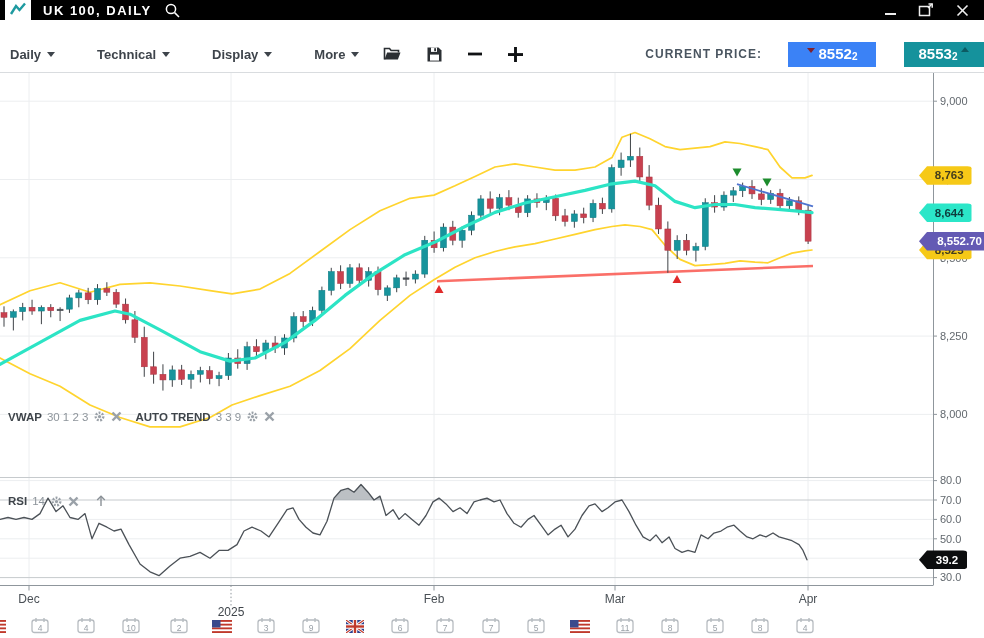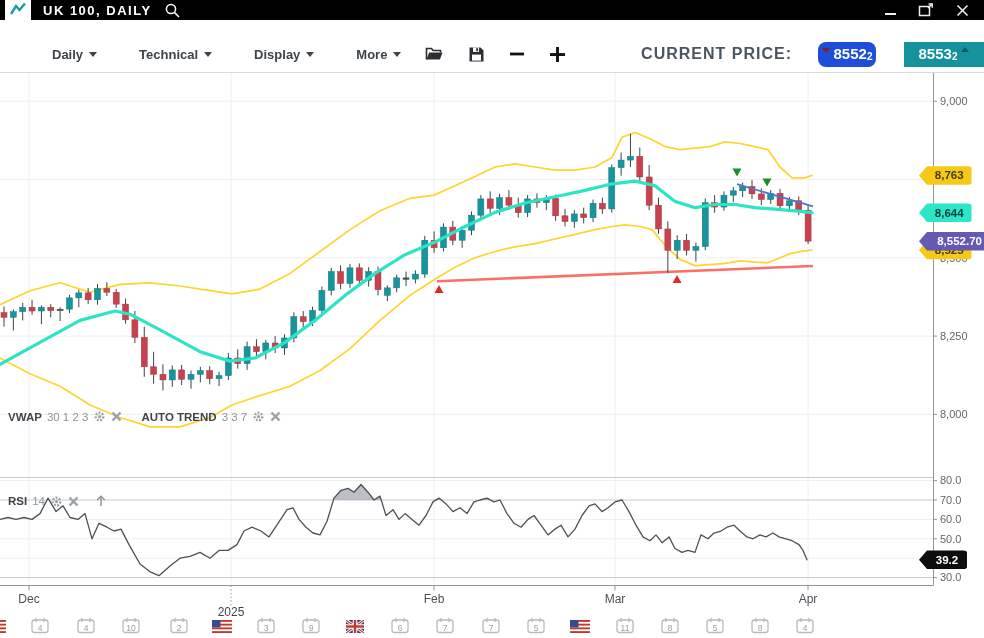--- a/index.html
+++ b/index.html
@@ -10,46 +10,46 @@
             display:flex;align-items:center;}
   .logo{width:26px;height:26px;background:#fff;border-radius:3px;margin:0 12px 0 5px;
         display:flex;align-items:center;justify-content:center;}
   .tb-title{color:#fff;font-size:13px;font-weight:bold;letter-spacing:1.5px;}
   .tb-search{margin-left:12px;display:flex;align-items:center;}
   .tb-spacer{flex:1;}
   .win-btns{display:flex;align-items:center;gap:20px;margin-right:14px;}
   .win-btn{display:flex;align-items:center;justify-content:center;width:16px;height:16px;cursor:pointer;}
   
   .toolbar{position:absolute;top:36px;left:0;width:984px;height:37px;background:#fff;
-           border-bottom:1px solid #d9dcdf;display:flex;align-items:center;box-sizing:border-box;padding-left:42px;}
+           border-bottom:1px solid #d9dcdf;display:flex;align-items:center;box-sizing:border-box;}
   .menu{display:flex;align-items:center;gap:6px;font-size:13px;font-weight:bold;color:#3e444b;
         margin-left:42px;cursor:pointer;}
   .menu:first-child{margin-left:10px;}
   .caret{width:0;height:0;border-left:4.5px solid transparent;border-right:4.5px solid transparent;
          border-top:5px solid #3e444b;}
   .tool-icon{margin-left:24px;display:flex;align-items:center;cursor:pointer;}
   .price-area{margin-left:auto;display:flex;align-items:center;}
-  .cp-label{font-size:16px;font-weight:bold;letter-spacing:1px;color:#4a5560;}
+  .cp-label{font-size:12px;font-weight:bold;letter-spacing:1px;color:#4a5560;}
   .price-badge{height:25px;display:flex;align-items:flex-start;justify-content:center;
                padding:2px 8px 0 8px;box-sizing:border-box;cursor:pointer;}
-  .badge-sell{background:#1d4ed8;margin-left:26px;width:58px;border-radius:8px;}
+  .badge-sell{background:#3b82f6;margin-left:26px;width:88px;}
   .badge-buy{background:#15929c;margin-left:28px;width:80px;}
   .p-main{color:#fff;font-size:15px;font-weight:bold;line-height:20px;}
   .p-dec{color:#fff;font-size:10px;font-weight:bold;margin-top:7px;}
   .arr-down{width:0;height:0;border-left:4px solid transparent;border-right:4px solid transparent;
             border-top:5px solid #7d2130;margin:4px 4px 0 0;}
   .arr-up{width:0;height:0;border-left:4px solid transparent;border-right:4px solid transparent;
           border-bottom:5px solid #0c5b63;margin:3px 0 0 4px;}
   
   .ind-row{position:absolute;display:flex;align-items:flex-start;gap:5px;font-size:11.5px;z-index:5;}
   .ind-name{font-weight:bold;color:#3e444a;}
   .ind-params{color:#8d949b;}
   .ind-icon{display:flex;align-items:center;cursor:pointer;}
   .grp{display:flex;align-items:center;gap:5px;}
-  .grp+.grp{margin-left:14px;}
+  .grp+.grp{margin-left:8px;}
   #chart-svg{position:absolute;top:73px;left:0;}
 </style>
 </head>
 <body>
 
 <div class="stage">
 
   <div class="titlebar">
     <div class="logo">
       <svg width="22" height="22" viewBox="0 0 22 22">
@@ -576,21 +576,21 @@
       </span>
       <span class="ind-icon">
         <svg width="11" height="11" viewBox="0 0 11 11">
             <line x1="1.5" y1="1.5" x2="9.5" y2="9.5" stroke="#9aa1a8" stroke-width="2.4"></line>
             <line x1="9.5" y1="1.5" x2="1.5" y2="9.5" stroke="#9aa1a8" stroke-width="2.4"></line>
           </svg>
       </span>
     </div>
     <div class="grp">
       <span class="ind-name">AUTO TREND</span>
-      <span class="ind-params">3 3 7</span>
+      <span class="ind-params">3 3 9</span>
       <span class="ind-icon">
         <svg width="13" height="13" viewBox="0 0 16 16">
             <circle cx="8" cy="8" r="4.6" fill="none" stroke="#9aa1a8" stroke-width="3" stroke-dasharray="2.3 1.7"></circle>
             <circle cx="8" cy="8" r="2" fill="#9aa1a8"></circle>
           </svg>
       </span>
       <span class="ind-icon">
         <svg width="11" height="11" viewBox="0 0 11 11">
             <line x1="1.5" y1="1.5" x2="9.5" y2="9.5" stroke="#9aa1a8" stroke-width="2.4"></line>
             <line x1="9.5" y1="1.5" x2="1.5" y2="9.5" stroke="#9aa1a8" stroke-width="2.4"></line>

